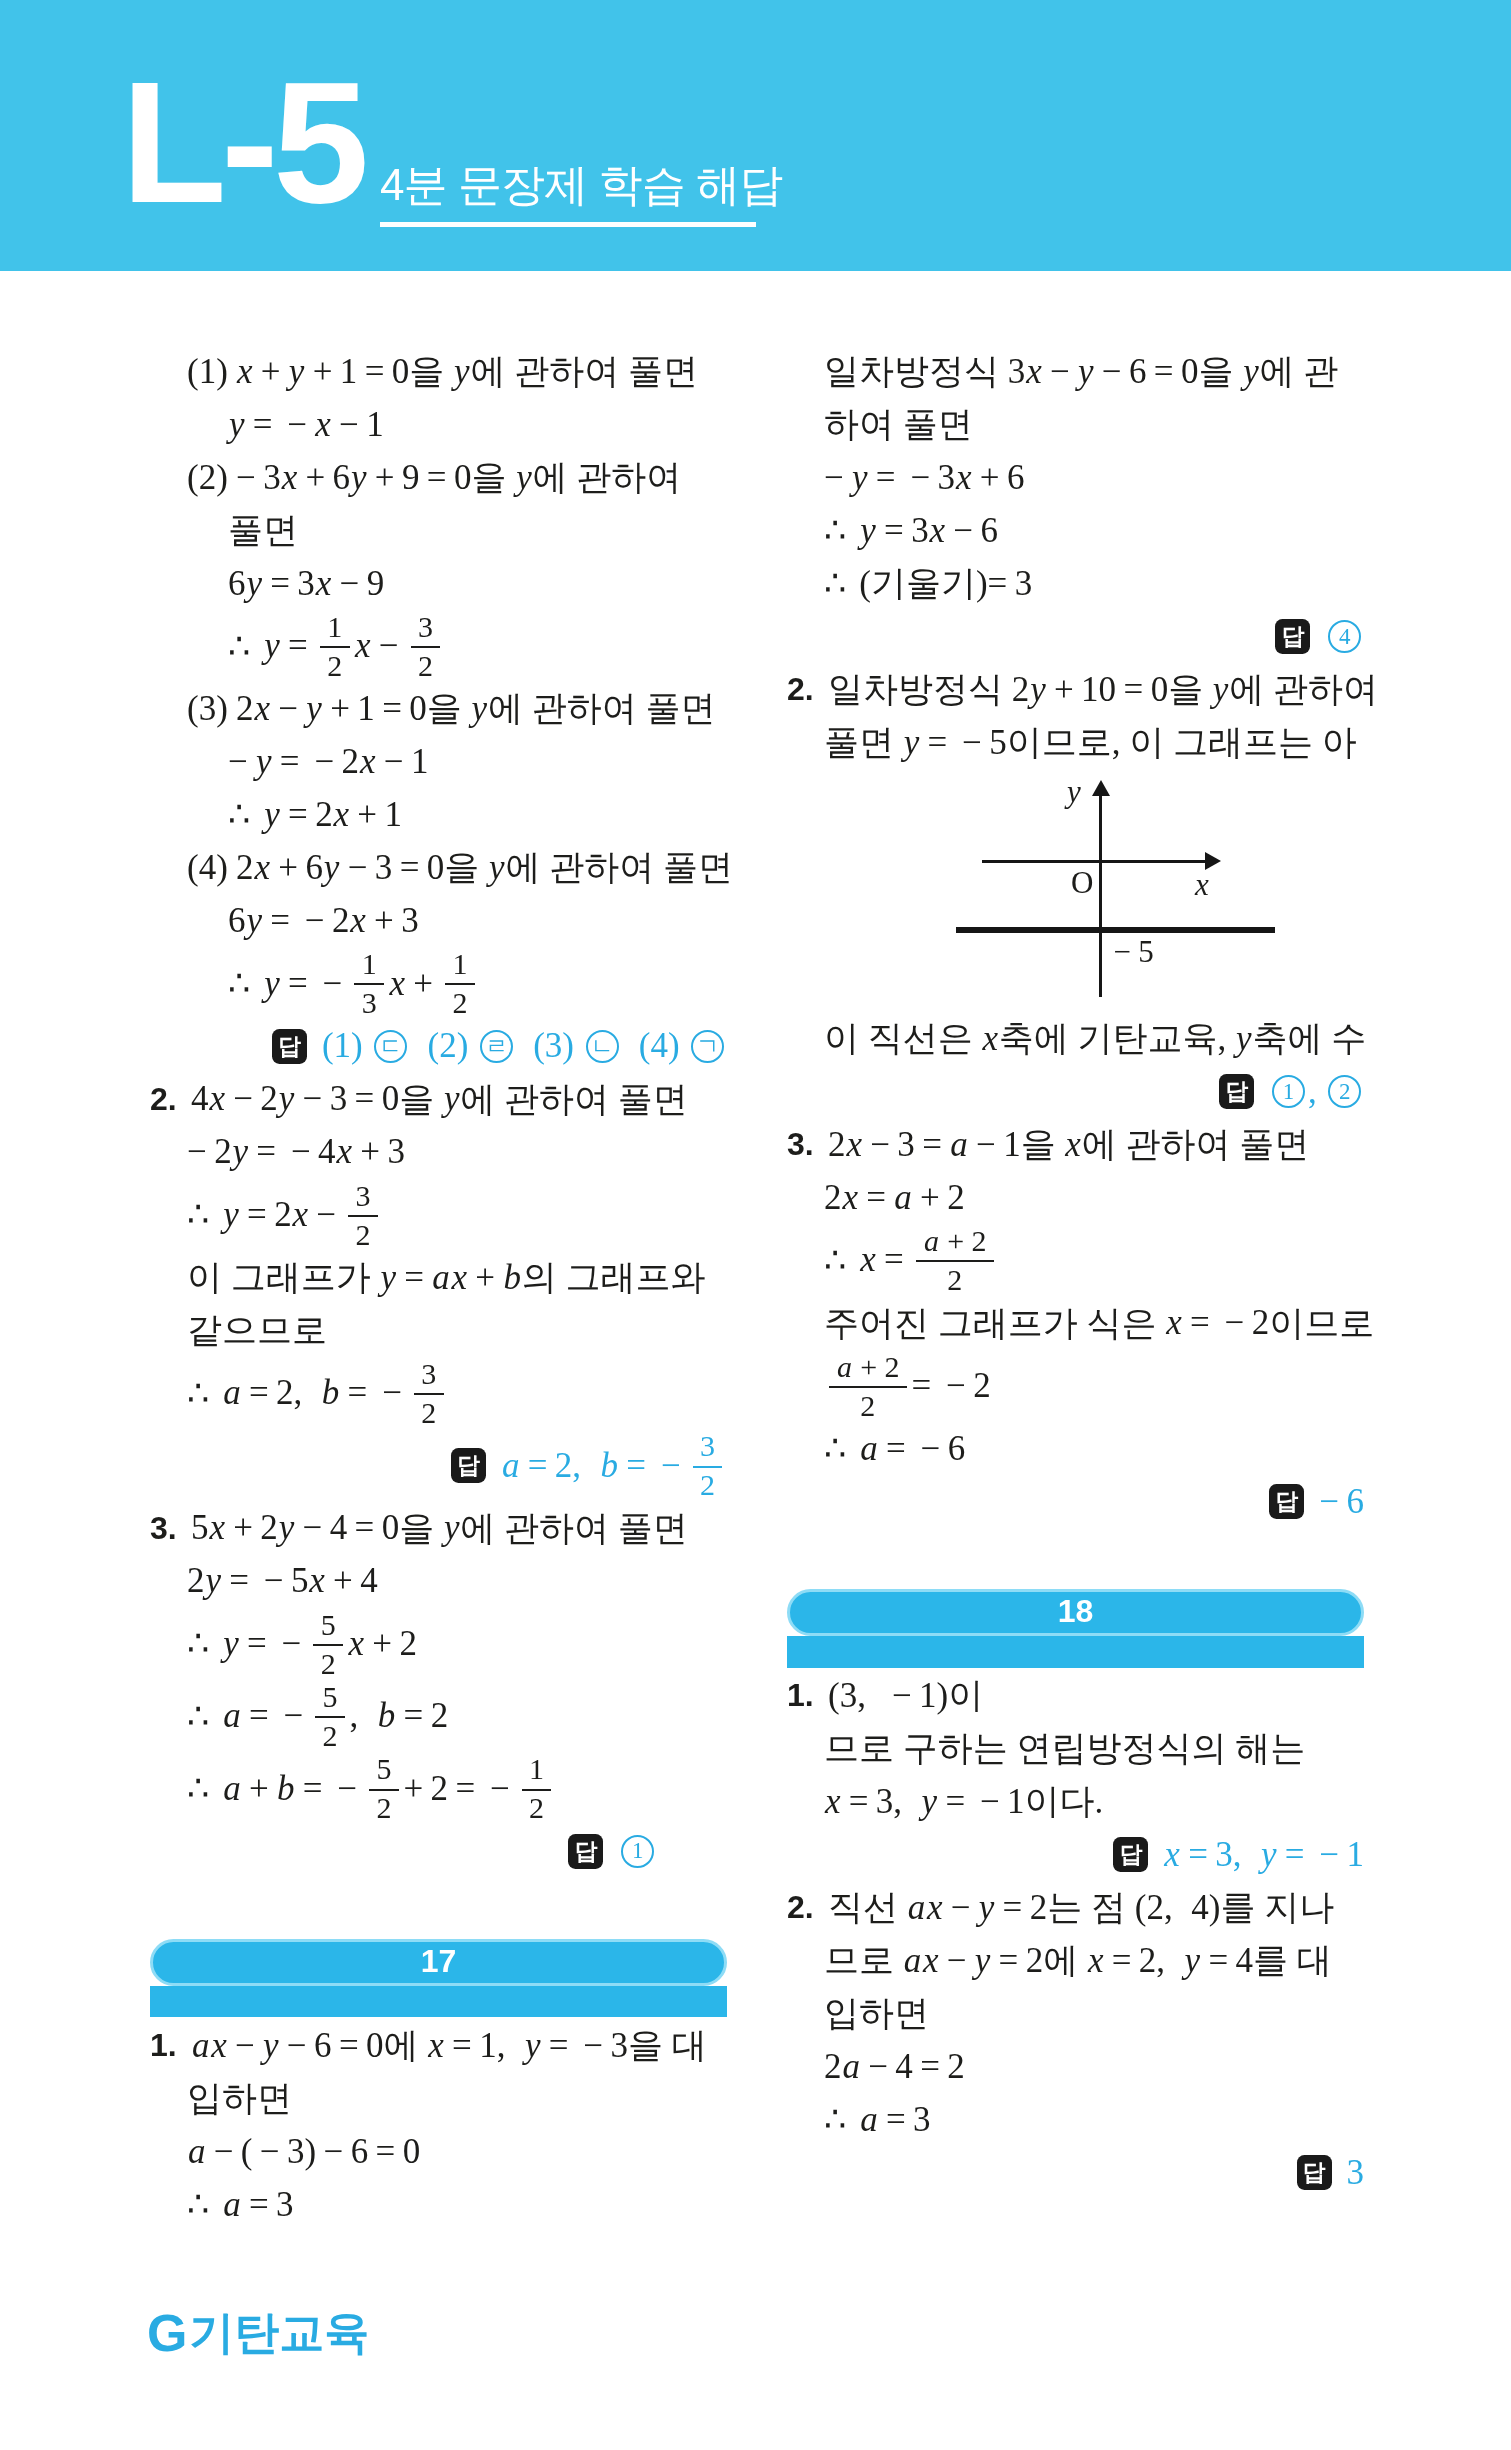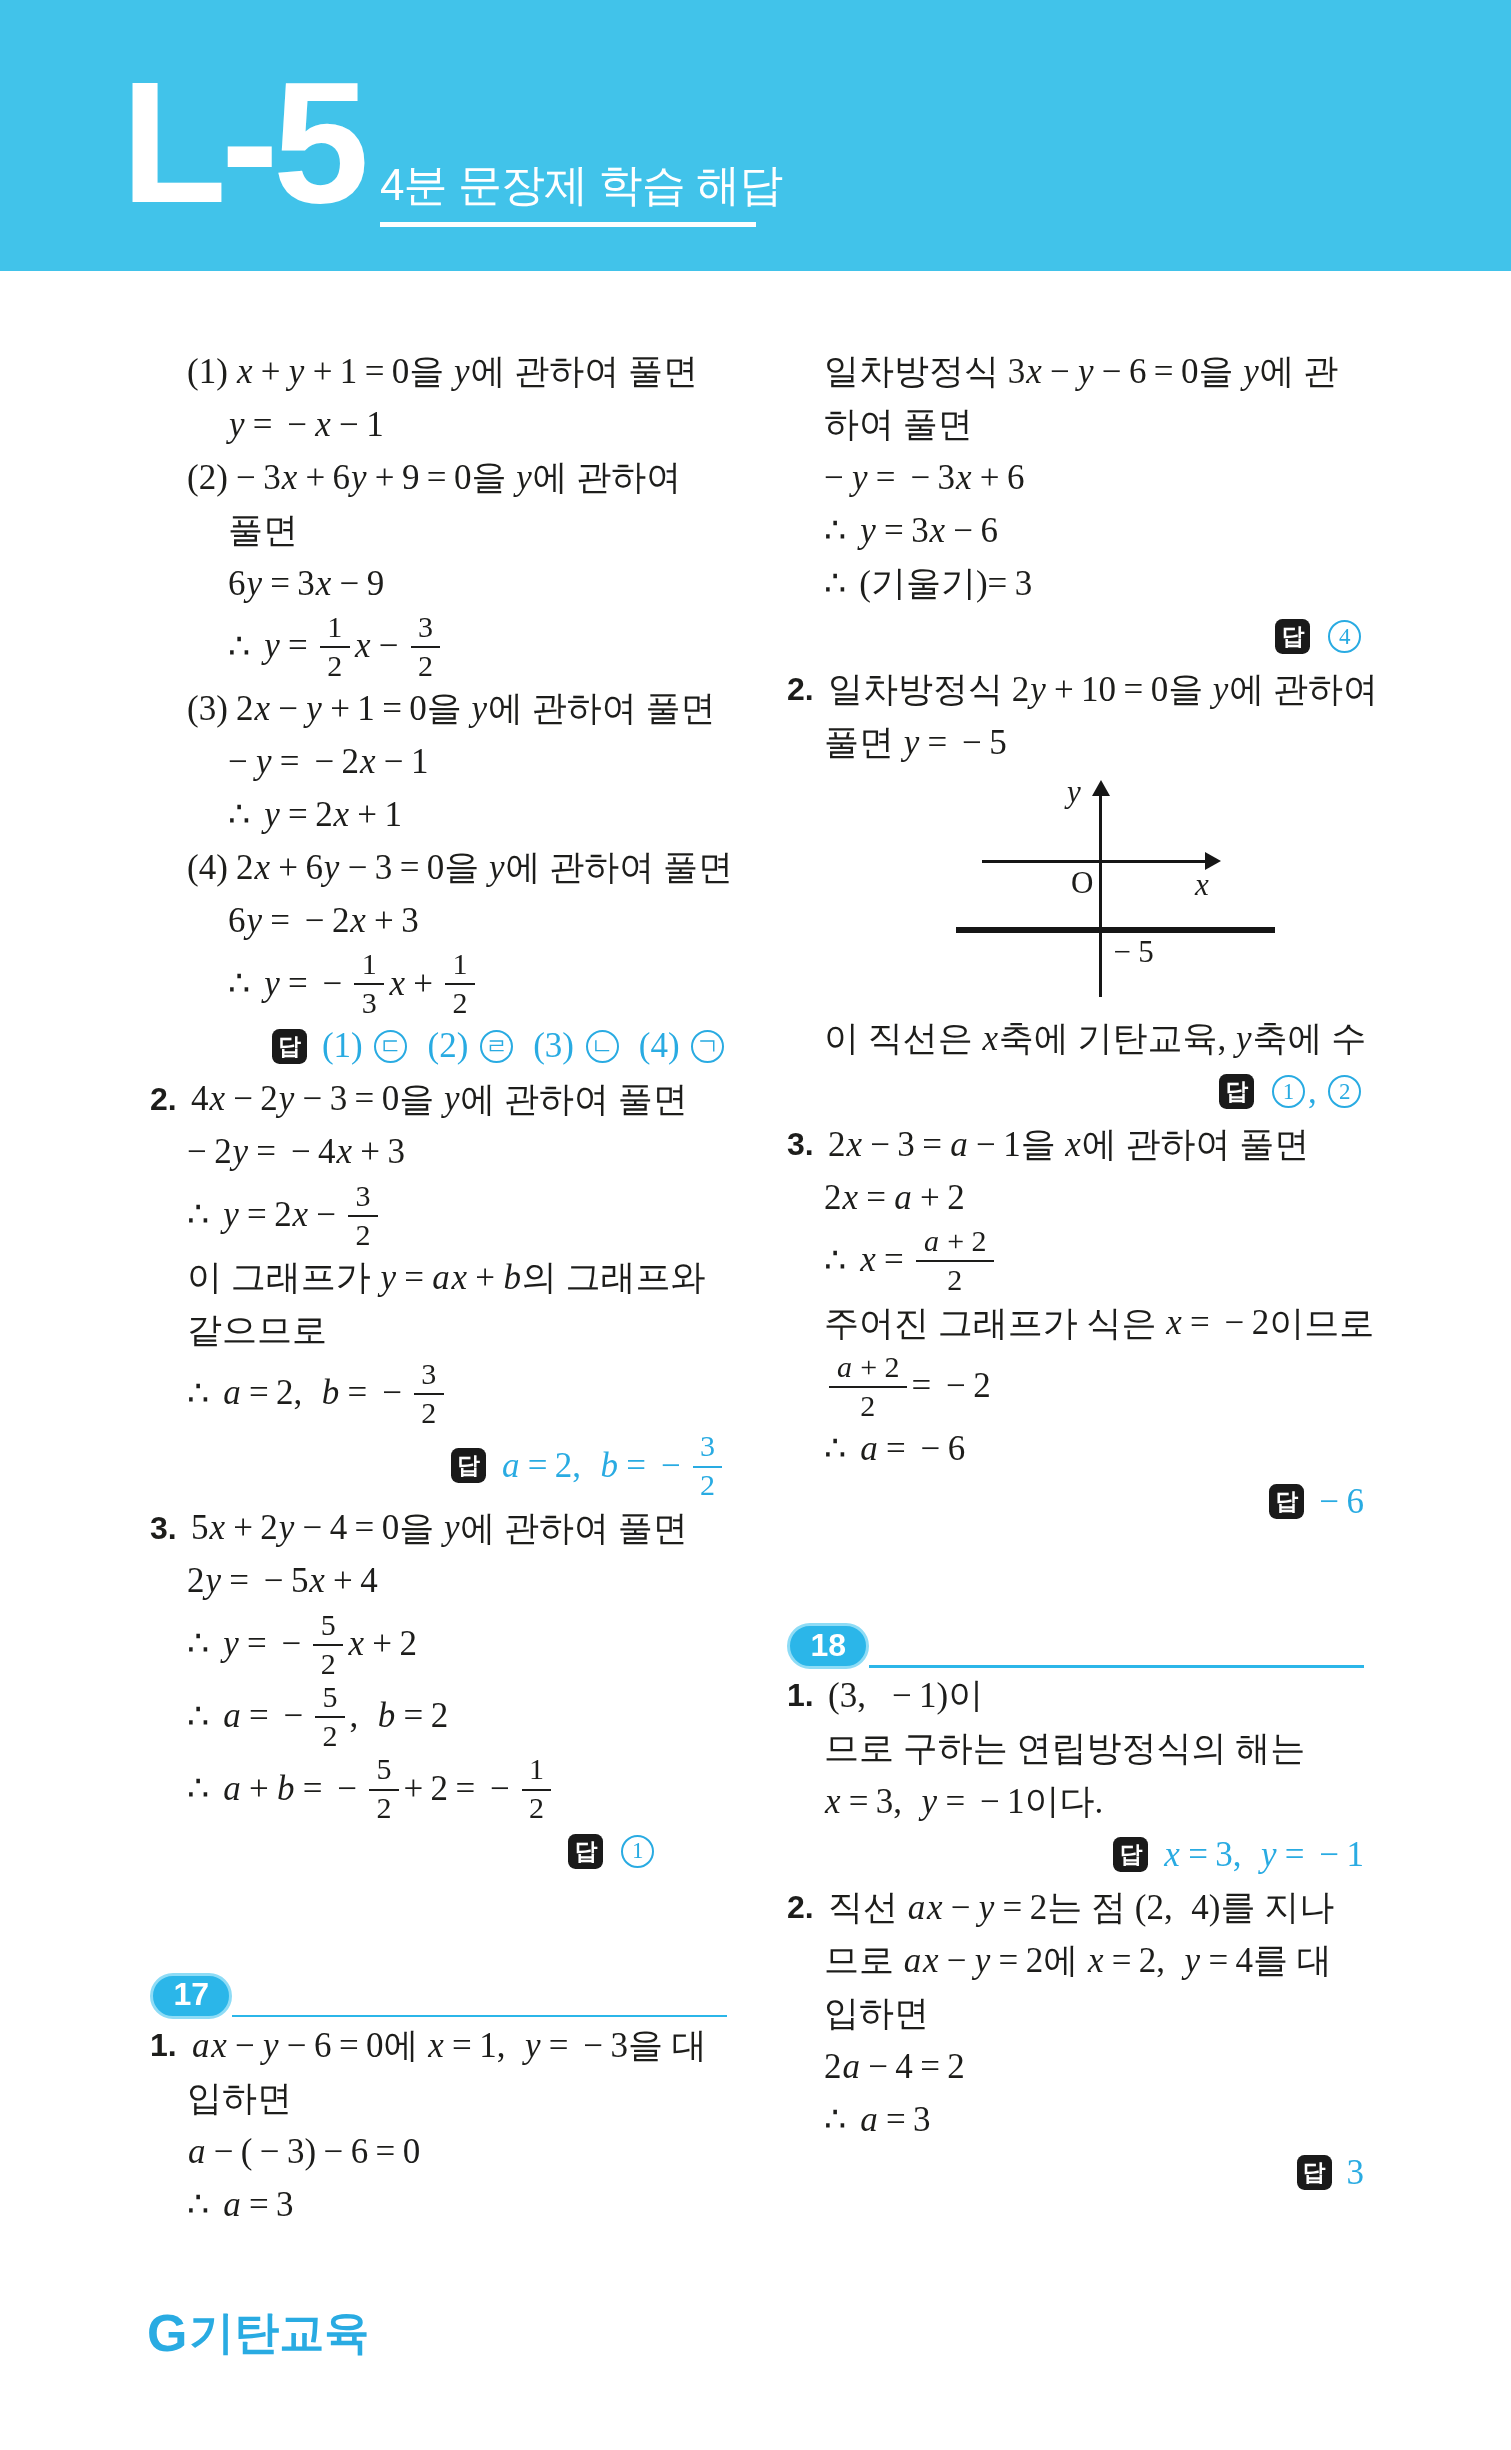--- a/index.html
+++ b/index.html
@@ -51,21 +51,21 @@
     color:#fff;background:#1a1a1a;border-radius:7.4px;width:35px;height:35px;flex:0 0 auto;
     display:inline-flex;align-items:center;justify-content:center;
     font-family:"Liberation Sans",sans-serif;font-weight:bold;font-size:23px;margin-right:15px;
   }
   .ans-wrap{display:inline-flex;align-items:center;white-space:pre;}
   .enc,.circ{
     display:inline-flex;width:33px;height:33px;border:2.3px solid currentColor;border-radius:50%;
     align-items:center;justify-content:center;font-size:23px;margin:0 2.8px;flex:0 0 auto;
   }
   
-  .section-row{display:flex;align-items:flex-end;height:80px;margin-top:7.4px;}
+  .section-row{display:flex;height:80px;margin-top:7.4px;flex-direction:column;}
   .pill{
     background:var(--pill);border:3.7px solid var(--pill-ring);color:#fff;text-align:center;
     font-family:"Liberation Sans",sans-serif;font-weight:bold;font-size:32px;
     border-radius:28px;padding:0.9px 20.4px 2.8px;min-width:39px;
   }
   .rule{flex:1;height:2.8px;background:var(--pill);margin-bottom:1.9px;}
   .gap{height:54px;}
   
   .figure{position:relative;width:330px;height:223px;margin:11px 0 9.3px 158px;font-size:31px;}
   .f-yaxis{position:absolute;left:154px;top:9.3px;width:2.8px;height:208px;background:#161616;}
@@ -134,21 +134,21 @@
     <div class="line ind1"><span class="therefore">∴</span><span class="k-math"><span class="mv">a</span><span class="mo">=</span><span class="mn">3</span></span></div>
   </div>
 <div class="col" id="col-right">
     <div class="line ind1"><span class="k-text">일차방정식 </span><span class="k-math"><span class="mn">3</span><span class="mv">x</span><span class="mo">−</span><span class="mv">y</span><span class="mo">−</span><span class="mn">6</span><span class="mo">=</span><span class="mn">0</span></span><span class="k-text">을 </span><span class="k-math"><span class="mv">y</span></span><span class="k-text">에 관</span></div>
     <div class="line ind1"><span class="k-text">하여 풀면</span></div>
     <div class="line ind1"><span class="k-math"><span class="mo">−</span><span class="mv">y</span><span class="mo">=</span><span class="mo">−</span><span class="mn">3</span><span class="mv">x</span><span class="mo">+</span><span class="mn">6</span></span></div>
     <div class="line ind1"><span class="therefore">∴</span><span class="k-math"><span class="mv">y</span><span class="mo">=</span><span class="mn">3</span><span class="mv">x</span><span class="mo">−</span><span class="mn">6</span></span></div>
     <div class="line ind1"><span class="therefore">∴</span><span class="k-text">(기울기)</span><span class="k-math"><span class="mo">=</span><span class="mn">3</span></span></div>
     <div class="line answer"><span class="badge">답</span><span class="ans-wrap"><span class="enc">4</span></span></div>
     <div class="line ind0"><span class="pnum">2.</span><span class="k-text">일차방정식 </span><span class="k-math"><span class="mn">2</span><span class="mv">y</span><span class="mo">+</span><span class="mn">1</span><span class="mn">0</span><span class="mo">=</span><span class="mn">0</span></span><span class="k-text">을 </span><span class="k-math"><span class="mv">y</span></span><span class="k-text">에 관하여</span></div>
-    <div class="line ind1"><span class="k-text">풀면 </span><span class="k-math"><span class="mv">y</span><span class="mo">=</span><span class="mo">−</span><span class="mn">5</span></span></div>
+    <div class="line ind1"><span class="k-text">풀면 </span><span class="k-math"><span class="mv">y</span><span class="mo">=</span><span class="mo">−</span><span class="mn">5</span></span><span class="k-text">이므로, 이 그래프는 아</span></div>
     <div class="figure">
       <div class="f-yaxis"></div>
       <div class="f-yarrow"></div>
       <div class="f-xaxis"></div>
       <div class="f-xarrow"></div>
       <div class="f-hline"></div>
       <span class="f-ylab">y</span>
       <span class="f-xlab">x</span>
       <span class="f-olab">O</span>
       <span class="f-m5"><span class="mo">−</span><span class="mn">5</span></span>

